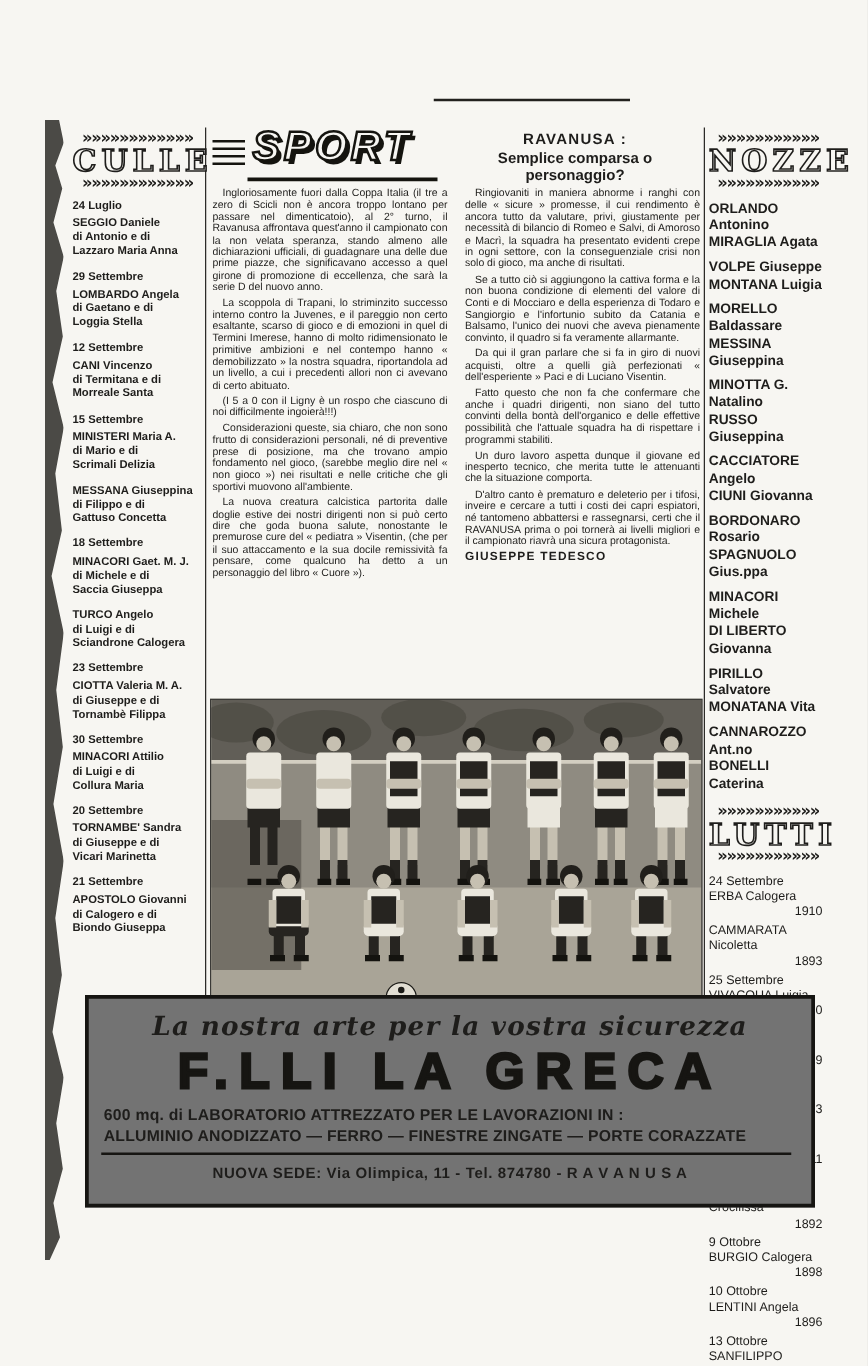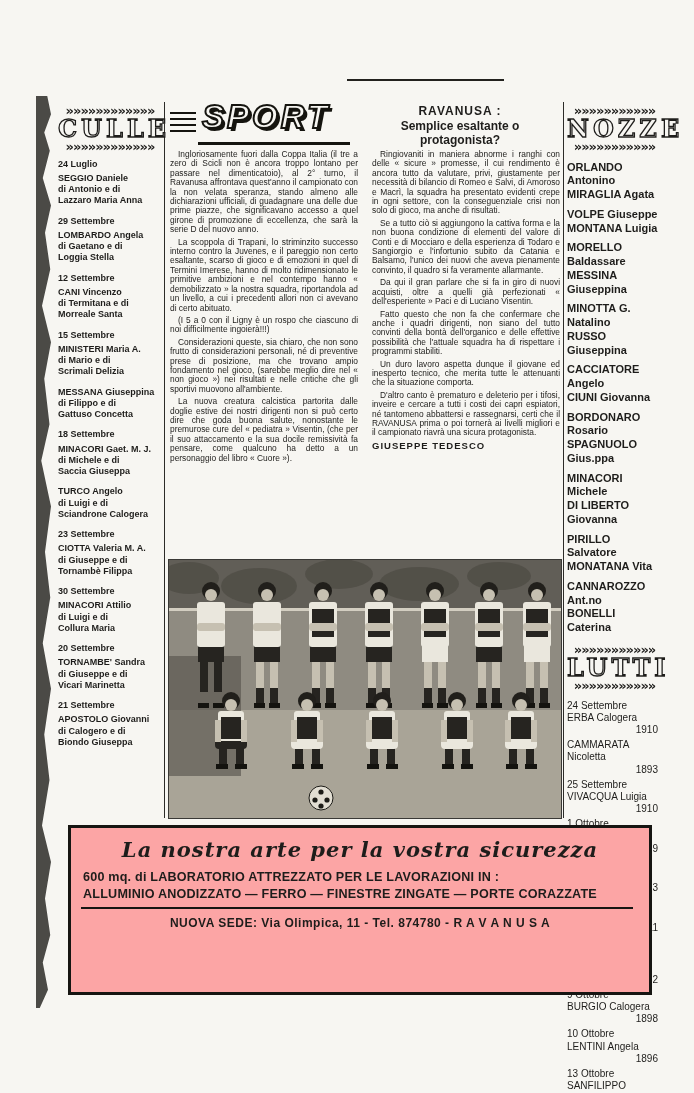--- a/index.html
+++ b/index.html
@@ -49,22 +49,22 @@
   .col-right{position:absolute;left:567px;top:106px;width:95px;}
   .couples{margin-top:8px;}
   .couple{font-size:11px;font-weight:bold;line-height:1.25;margin-bottom:6px;}
   .lutti-head{margin-top:10px;}
   .lutti-list{margin-top:8px;}
   .lutto{font-size:10px;font-weight:normal;line-height:1.22;margin-bottom:3px;}
   .lutto .date:empty{display:none;}
   .lutto .year{text-align:right;padding-right:4px;}
 
   
-  .ad{position:absolute;left:68px;top:825px;width:578px;height:164px;border:3px solid #161512;
-      background:#fca5a5;text-align:center;}
+  .ad{position:absolute;left:68px;top:796px;width:578px;height:164px;border:3px solid #161512;
+      background:#737373;text-align:center;}
   .ad-tagline{font-family:"DejaVu Serif",serif;font-weight:bold;font-style:italic;font-size:21px;
       margin-top:9px;letter-spacing:1px;}
   .ad-name{font-size:40px;line-height:1;font-weight:bold;letter-spacing:9px;margin-top:4px;
       color:#161512;-webkit-text-stroke:2.2px #161512;font-family:"Liberation Sans",sans-serif;}
   .ad-line{ text-align:left;padding-left:12px;font-weight:bold;font-size:12.6px;letter-spacing:.2px;}
   .ad-line.first{margin-top:8px;}
   .ad-line.second{margin-top:3px;}
   .ad-rule{height:2px;background:#161512;margin:6px 16px 0 10px;}
   .ad-address{font-weight:bold;font-size:12px;margin-top:7px;letter-spacing:.5px;}
 </style>
@@ -172,21 +172,21 @@
           <span style="top:10px"></span>
             <span style="top:16px"></span>
           <span style="top:22px"></span>
             <span style="top:28px"></span>
         </div>
         <div class="logo-word">SPORT</div>
         <div class="logo-underline"></div>
       </div>
       <div class="headline">
         <div class="kicker">RAVANUSA :</div>
-        <div class="head-main">Semplice esaltante o protagonista?</div>
+        <div class="head-main">Semplice comparsa o personaggio?</div>
       </div>
     </div>
     <div class="art-cols">
       <div class="art-col">
 
       <p>Ingloriosamente fuori dalla Coppa Italia (il tre a zero di Scicli non è ancora troppo lontano per passare nel dimenticatoio), al 2° turno, il Ravanusa affrontava quest'anno il campionato con la non velata speranza, stando almeno alle dichiarazioni ufficiali, di guadagnare una delle due prime piazze, che significavano accesso a quel girone di promozione di eccellenza, che sarà la serie D del nuovo anno.</p>
           <p>La scoppola di Trapani, lo striminzito successo interno contro la Juvenes, e il pareggio non certo esaltante, scarso di gioco e di emozioni in quel di Termini Imerese, hanno di molto ridimensionato le primitive ambizioni e nel contempo hanno « demobilizzato » la nostra squadra, riportandola ad un livello, a cui i precedenti allori non ci avevano di certo abituato.</p>
           <p>(I 5 a 0 con il Ligny è un rospo che ciascuno di noi difficilmente ingoierà!!!)</p>
           <p>Considerazioni queste, sia chiaro, che non sono frutto di considerazioni personali, né di preventive prese di posizione, ma che trovano ampio fondamento nel gioco, (sarebbe meglio dire nel « non gioco ») nei risultati e nelle critiche che gli sportivi muovono all'ambiente.</p>
           <p>La nuova creatura calcistica partorita dalle doglie estive dei nostri dirigenti non si può certo dire che goda buona salute, nonostante le premurose cure del « pediatra » Visentin, (che per il suo attaccamento e la sua docile remissività fa pensare, come qualcuno ha detto a un personaggio del libro « Cuore »).</p>
@@ -478,19 +478,20 @@
         <div class="lutto">
           <div class="date">13 Ottobre</div>
           <div>SANFILIPPO Giuseppa</div>
           <div class="year">1894</div>
         </div>
       </div>
   </section>
 
   <section class="ad">
     <div class="ad-tagline">La nostra arte per la vostra sicurezza</div>
+    <div class="ad-name">F.LLI LA GRECA</div>
     <div class="ad-line first">600 mq. di LABORATORIO ATTREZZATO PER LE LAVORAZIONI IN :</div>
     <div class="ad-line second">ALLUMINIO ANODIZZATO — FERRO — FINESTRE ZINGATE — PORTE CORAZZATE</div>
     <div class="ad-rule"></div>
     <div class="ad-address">NUOVA SEDE: Via Olimpica, 11 - Tel. 874780  -  R A V A N U S A</div>
   </section>
 
 </div>
 
 </body></html>

